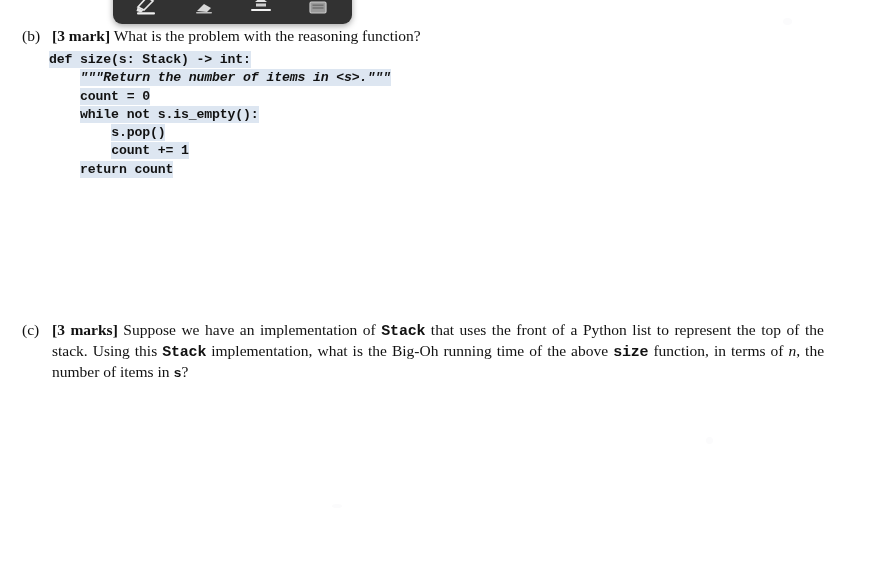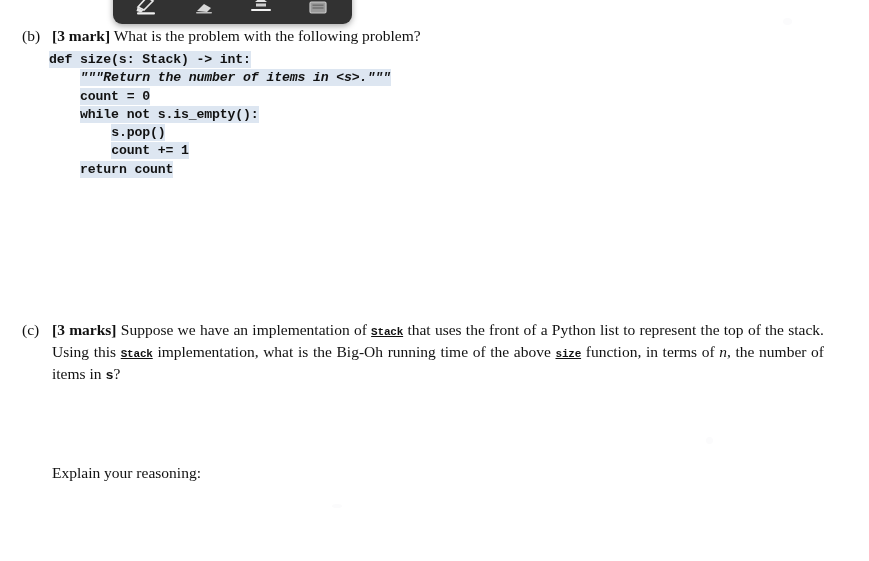--- a/index.html
+++ b/index.html
@@ -76,24 +76,23 @@
   .q-body {
     font-size: 15.5px;
     line-height: 19px;
     text-align: justify;
   }
 
   .marks { font-weight: bold; }
   .it { }
   .mono-inline {
     font-family: "Liberation Mono", "DejaVu Sans Mono", monospace;
-    font-size: 11px;
+    font-size: 15px;
     font-weight: bold;
     letter-spacing: -0.2px;
-    text-decoration: underline;
   }
   .var-n { font-style: italic; font-family: "Liberation Serif", serif; }
   .var-s {
     font-family: "Liberation Mono", "DejaVu Sans Mono", monospace;
     font-size: 13.5px;
     font-weight: bold;
   }
 
   
   #question-b { left: 22px; top: 26px; width: 820px; }
@@ -148,31 +147,30 @@
 <body>
 
 <div id="page">
 
   <div class="speckle" style="left:706px; top:437px; width:7px; height:7px;"></div>
   <div class="speckle" style="left:783px; top:18px; width:9px; height:7px;"></div>
   <div class="speckle" style="left:332px; top:504px; width:10px; height:4px;"></div>
 
   <div class="q-block" id="question-b">
     <div class="q-label">(b)</div>
-    <div class="q-body"><span class="marks">[3 mark]</span><span> What is the problem with the following problem?</span></div>
+    <div class="q-body"><span class="marks">[3 mark]</span><span> What is the problem with the reasoning function?</span></div>
   </div>
 
   <div id="code-listing"><span class="cline"><span class="hl">def size(s: Stack) -&gt; int:</span></span><span class="cline"><span>    </span><span class="hl doc">"""Return the number of items in &lt;s&gt;."""</span></span><span class="cline"><span>    </span><span class="hl">count = 0</span></span><span class="cline"><span>    </span><span class="hl">while not s.is_empty():</span></span><span class="cline"><span>        </span><span class="hl">s.pop()</span></span><span class="cline"><span>        </span><span class="hl">count += 1</span></span><span class="cline"><span>    </span><span class="hl">return count</span></span></div>
 
   <div class="q-block" id="question-c">
     <div class="q-label">(c)</div>
     <div class="q-body"><span class="marks">[3 marks]</span><span> Suppose we have an implementation of </span><span class="mono-inline">Stack</span><span> that uses the </span><span class="it">front</span><span> of a Python list to represent</span> <span>the top of the stack.  Using this </span><span class="mono-inline">Stack</span><span> implementation, what is the Big-Oh running time of the above </span><span class="mono-inline">size</span> <span>function, in terms of </span><span class="var-n">n</span><span>, the number of items in </span><span class="var-s">s</span><span>?</span></div>
   </div>
 
-  <div id="explain-prompt">Explain your reasoning:</div>
 
 </div>
 
 <div id="annotation-toolbar">
 
   <button class="tool-btn">
     <span>
       <svg width="26" height="22" viewBox="0 0 26 22">
         <path d="M4 14 L13 4 L19 8 L10 17 Z" fill="none" stroke="#e8e8e8" stroke-width="1.7"></path>
         <path d="M3.5 14.5 L9.5 17.5 L7 19.5 L2.5 18 Z" fill="#e8e8e8"></path>

